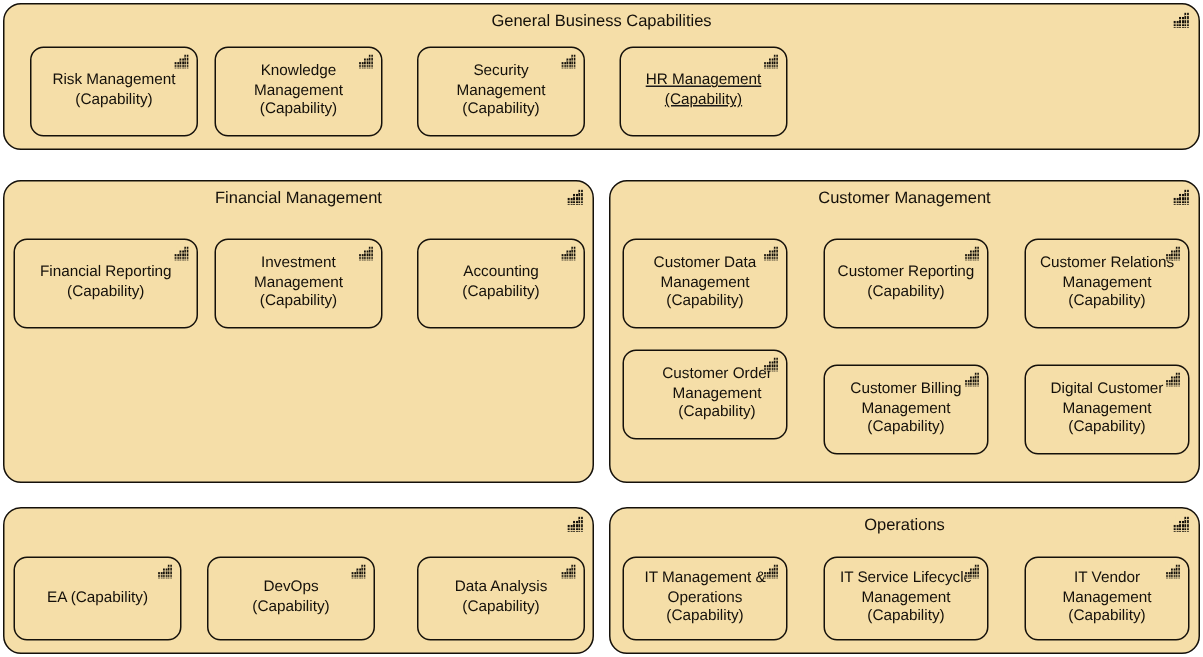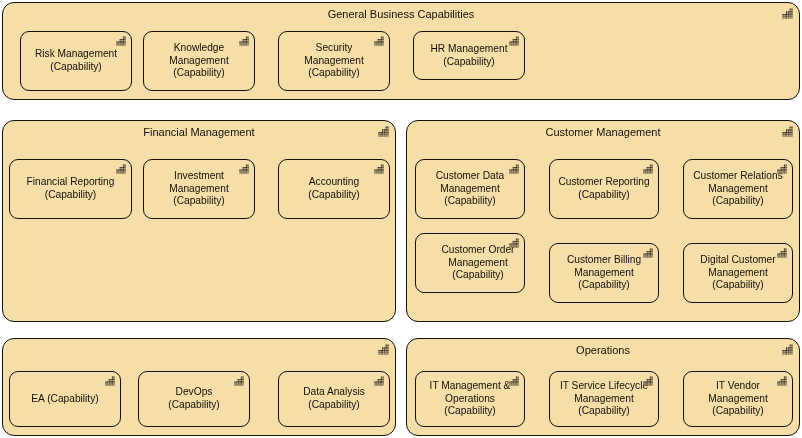--- a/index.html
+++ b/index.html
@@ -134,21 +134,21 @@
               <line x1="0" y1="10.6" x2="12" y2="10.6"></line>
               <line x1="2.3" y1="0" x2="2.3" y2="12"></line>
               <line x1="6.2" y1="0" x2="6.2" y2="12"></line>
               <line x1="9.9" y1="0" x2="9.9" y2="12"></line>
               <line x1="4.4" y1="5.6" x2="12" y2="5.6"></line>
               <line x1="8.3" y1="2.6" x2="12" y2="2.6"></line>
             </g>
           </svg>
         </span>
       </div>
-      <div class="cap" style="left: 410px; top: 28px; width: 112px; height: 49px;">
+      <div class="cap" style="left: 410px; top: 28px; width: 112px; height: 60px; text-decoration: underline;">
         <span class="cap-label">HR Management
 (Capability)</span>
         <span class="cap-icon">
           <svg class="icon-svg" viewBox="0 0 12 12" xmlns="http://www.w3.org/2000/svg">
             <rect x="0.5" y="6.5" width="3.6" height="5" fill="#14100a"></rect>
             <rect x="4.4" y="3.6" width="3.6" height="7.9" fill="#14100a"></rect>
             <rect x="8.3" y="0.6" width="3.2" height="10.9" fill="#14100a"></rect>
             <g stroke="#f5dea8" stroke-width="0.7">
               <line x1="0" y1="8.6" x2="12" y2="8.6"></line>
               <line x1="0" y1="10.6" x2="12" y2="10.6"></line>

